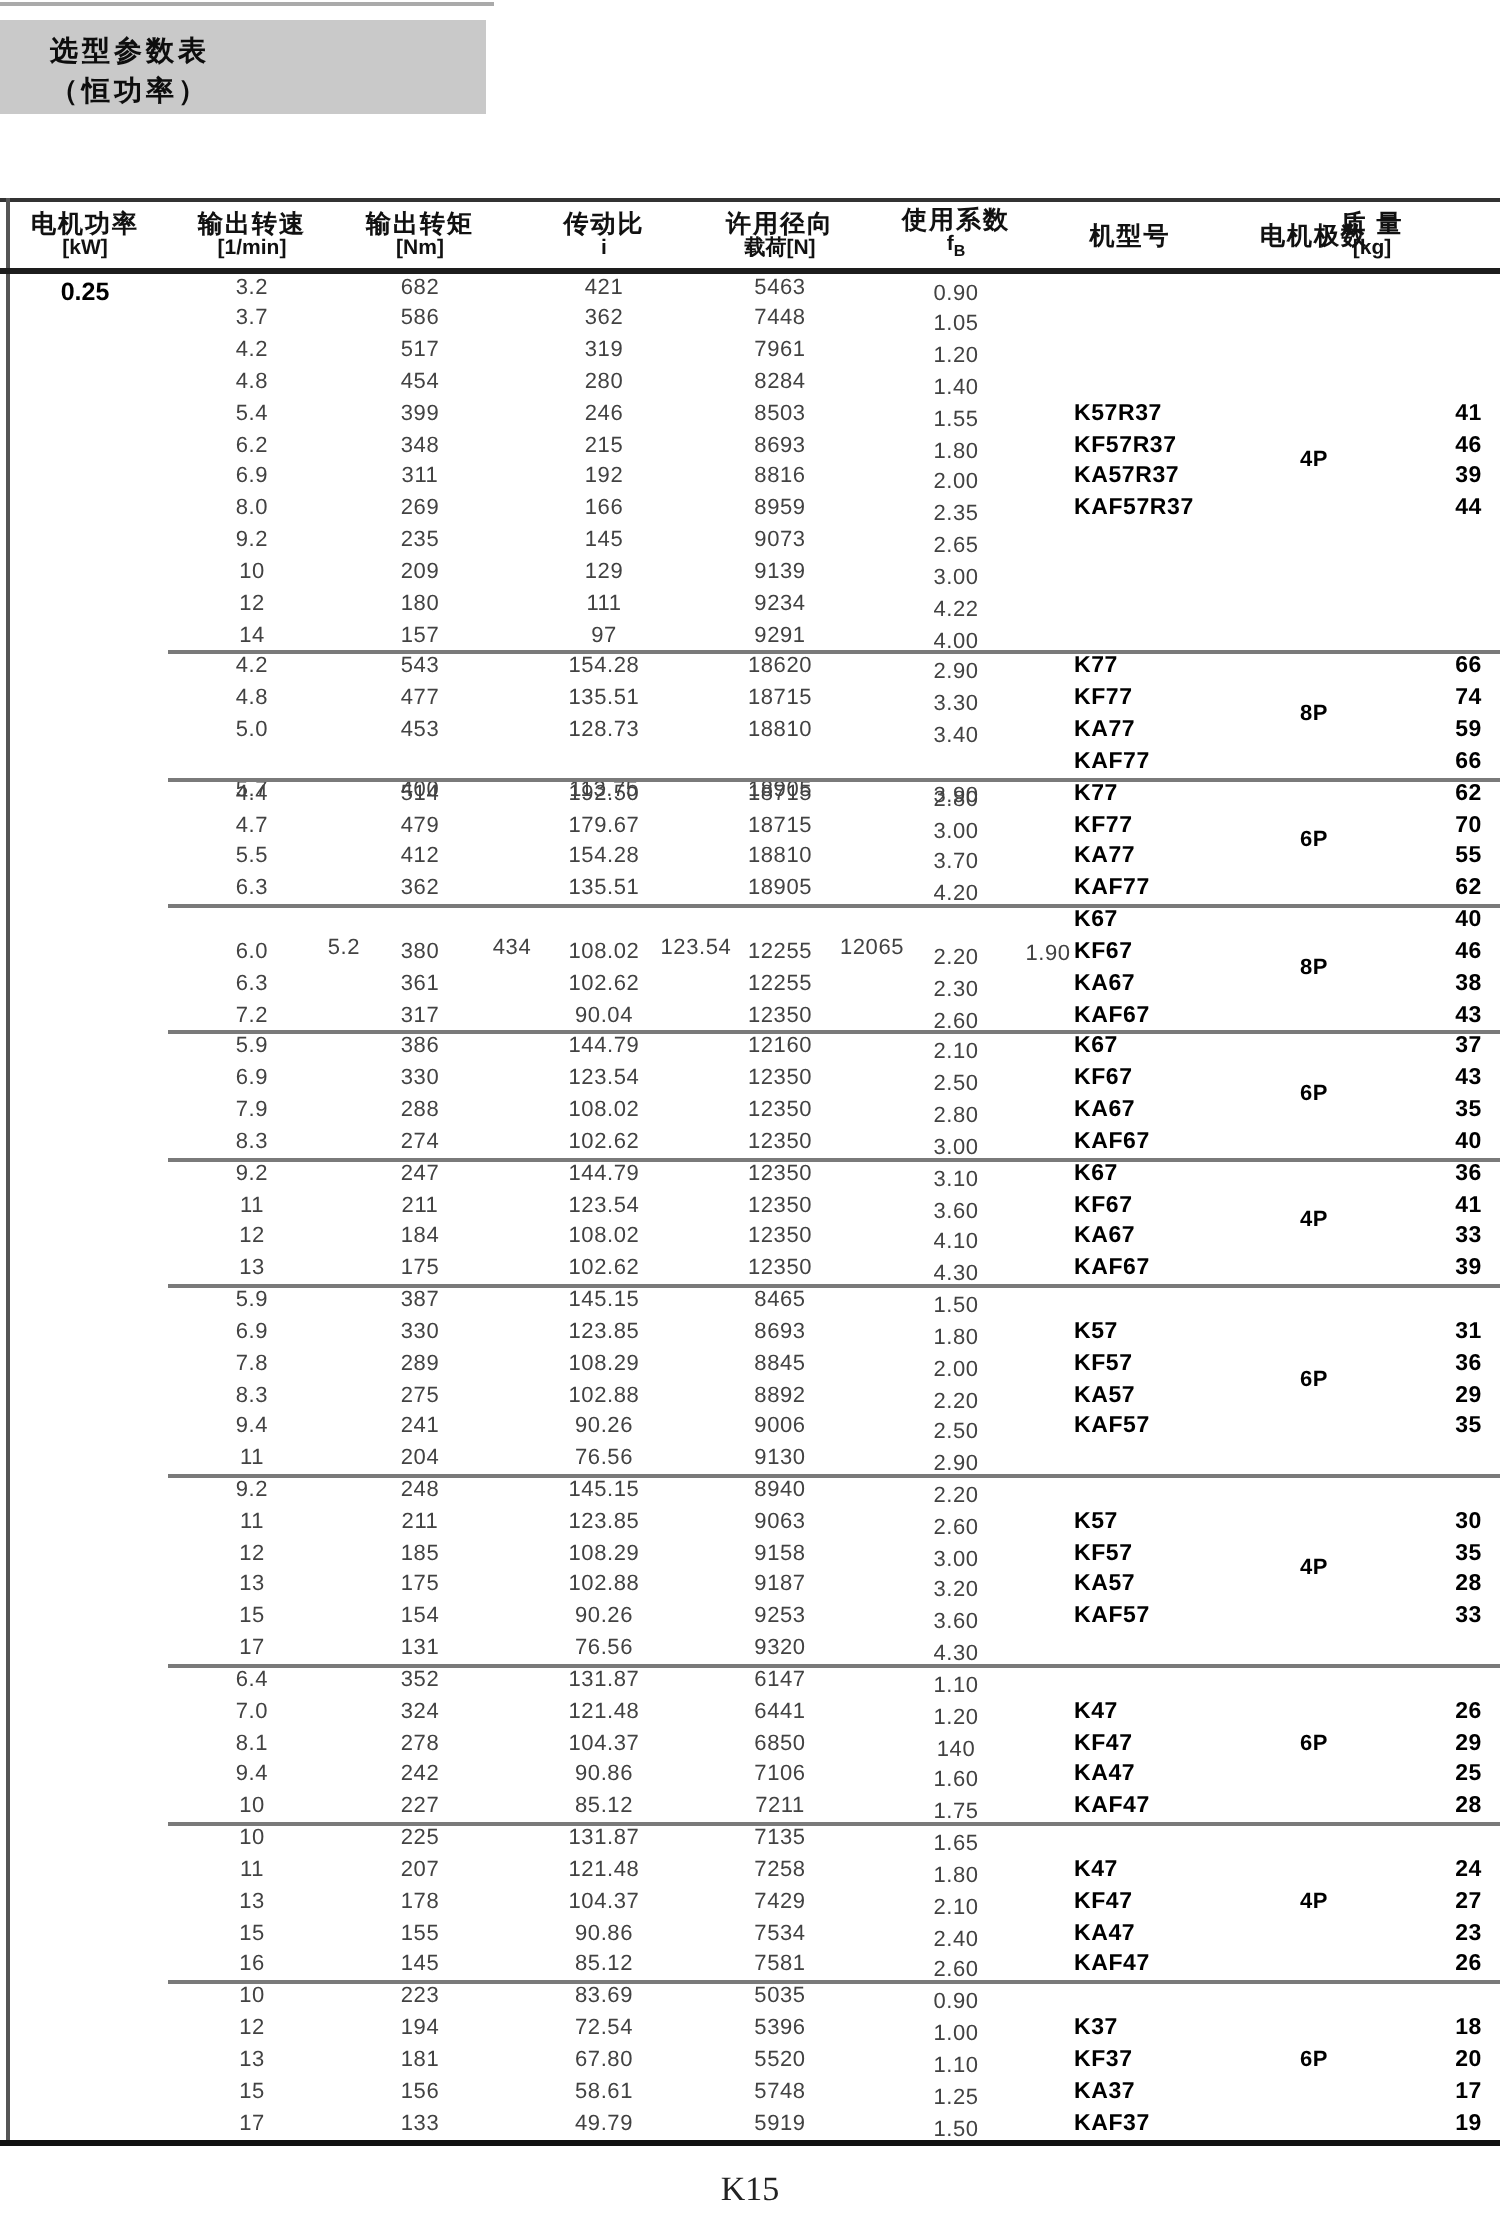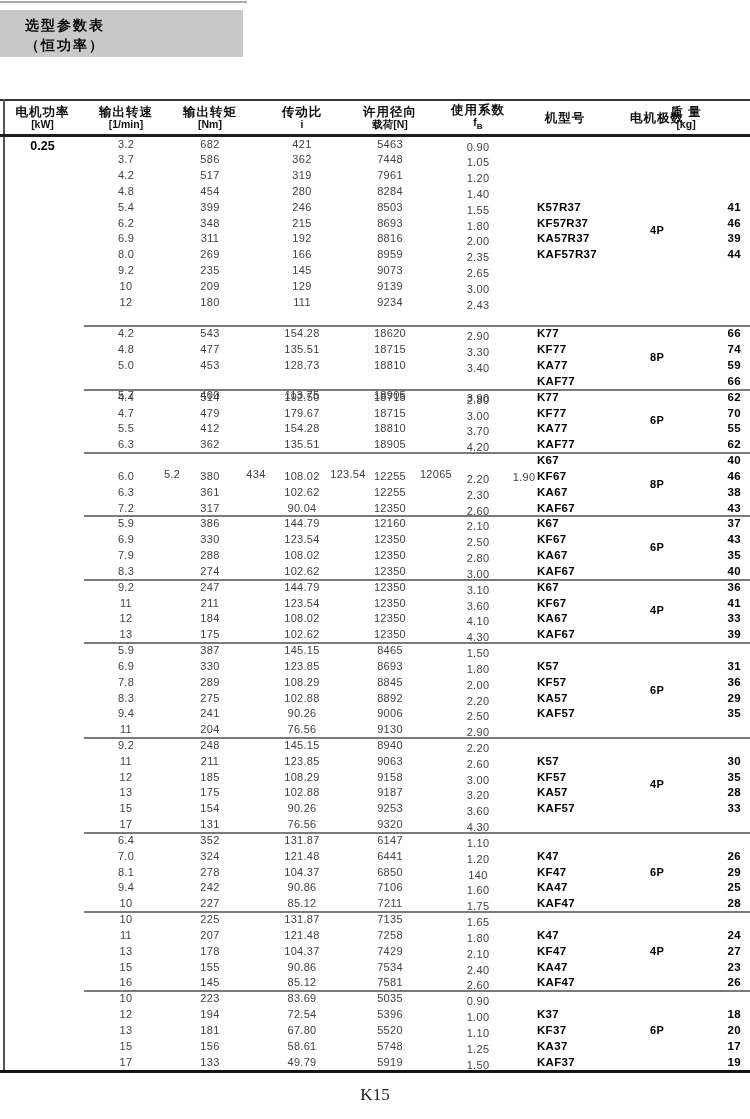--- a/index.html
+++ b/index.html
@@ -185,21 +185,28 @@
             <span class="cell c-torque">209</span>
             <span class="cell c-ratio">129</span>
             <span class="cell c-load">9139</span>
             <span class="cell c-fb">3.00</span>
           </div>
           <div class="row" style="top: 158.3px;">
             <span class="cell c-speed">12</span>
             <span class="cell c-torque">180</span>
             <span class="cell c-ratio">111</span>
             <span class="cell c-load">9234</span>
-            <span class="cell c-fb">2.43</span>
+            <span class="cell c-fb">4.22</span>
+          </div>
+          <div class="row" style="top: 174.13px;">
+            <span class="cell c-speed">14</span>
+            <span class="cell c-torque">157</span>
+            <span class="cell c-ratio">97</span>
+            <span class="cell c-load">9291</span>
+            <span class="cell c-fb">4.00</span>
           </div>
           <span class="cell model" style="top: 63.32px;">K57R37</span>
           <span class="cell weight" style="top: 63.32px;">41</span>
           <span class="cell model" style="top: 79.15px;">KF57R37</span>
           <span class="cell weight" style="top: 79.15px;">46</span>
           <span class="cell model" style="top: 94.98px;">KA57R37</span>
           <span class="cell weight" style="top: 94.98px;">39</span>
           <span class="cell model" style="top: 110.81px;">KAF57R37</span>
           <span class="cell weight" style="top: 110.81px;">44</span>
           <span class="cell pole" style="top: 94.98px; transform: translateY(-50%);">4P</span>

